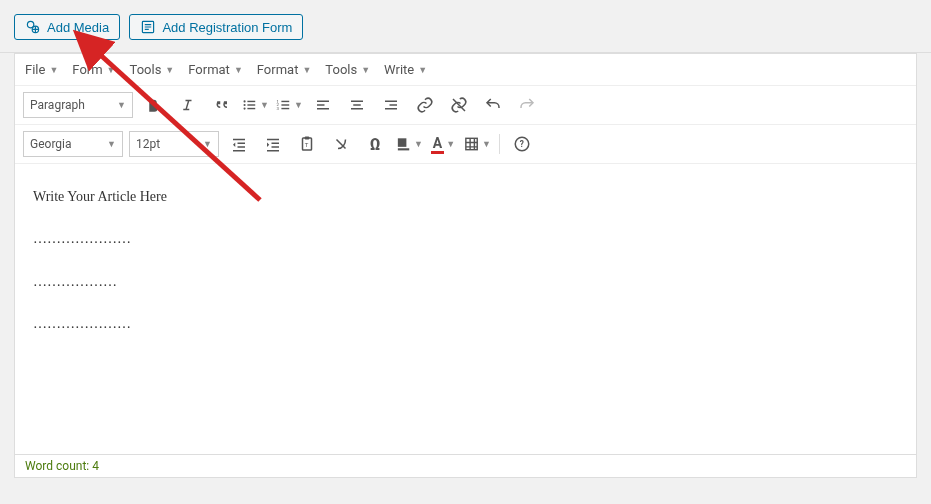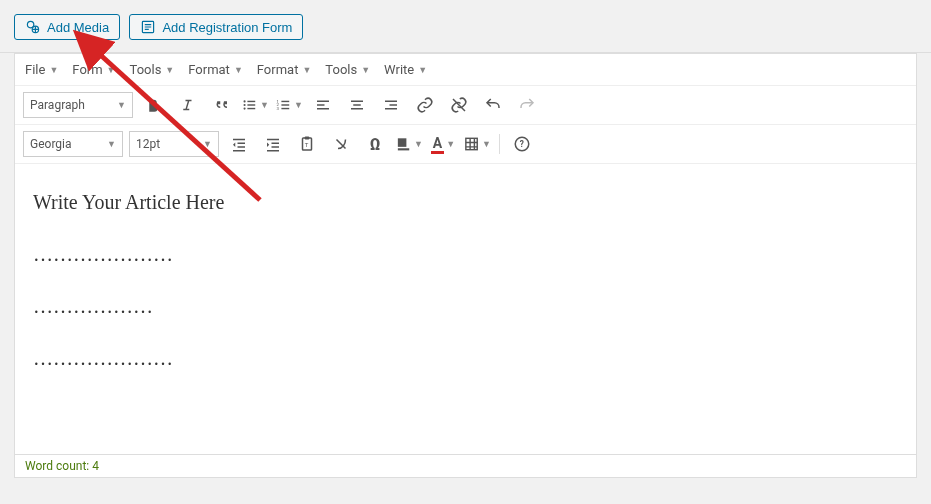--- a/index.html
+++ b/index.html
@@ -90,21 +90,21 @@
   .tb-sep {
     width: 1px;
     height: 20px;
     background: #ddd;
     margin: 0 2px;
   }
   .content-area {
     padding: 22px 18px;
     min-height: 290px;
     font-family: Georgia, serif;
-    font-size: 20px;
+    font-size: 14px;
     color: #333;
     line-height: 1.6;
   }
   .content-area p { margin: 0 0 20px 0; }
   .status-bar {
     background: #fff;
     border: 1px solid #ddd;
     border-top: none;
     margin: 0 14px;
     padding: 4px 10px;

